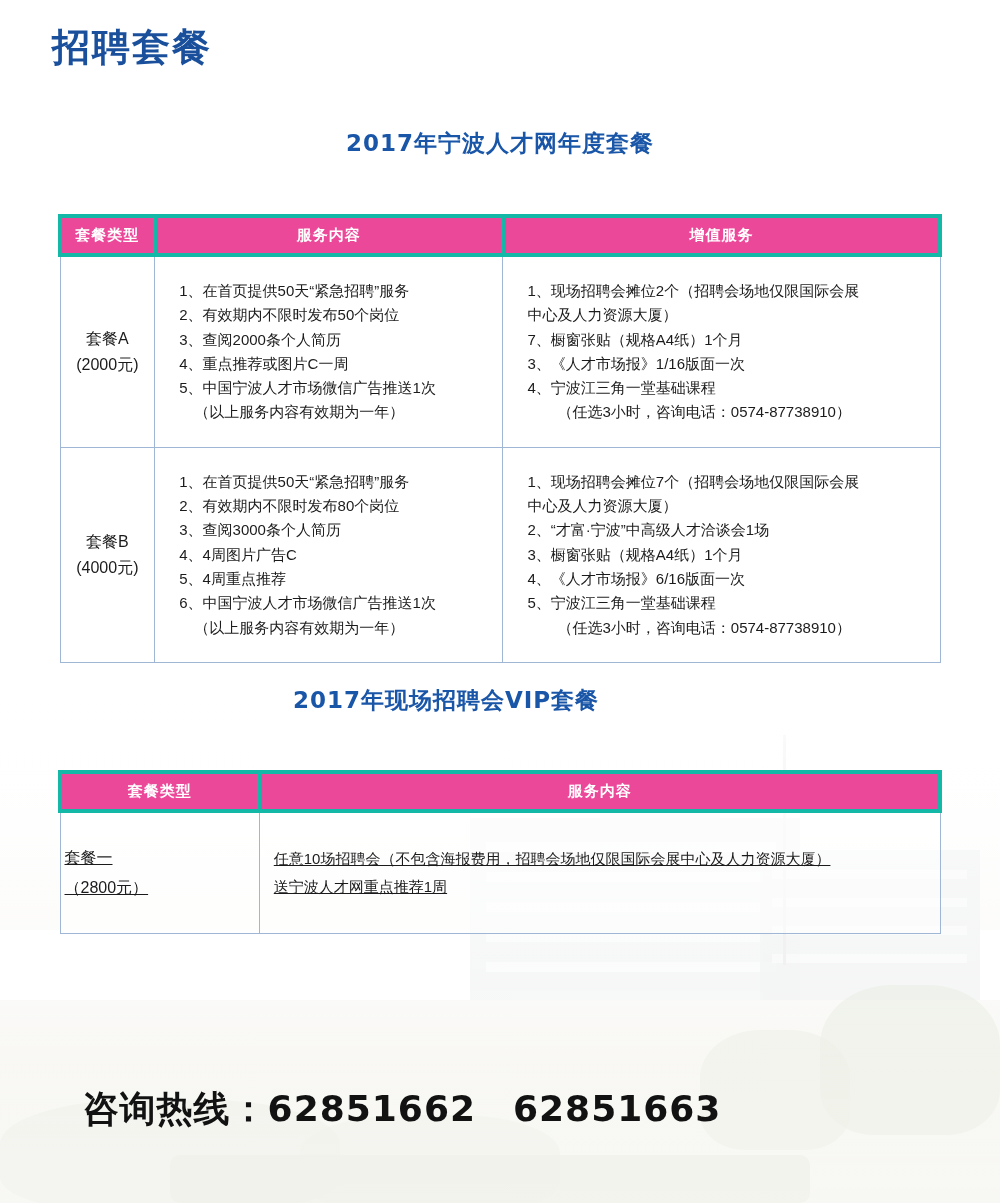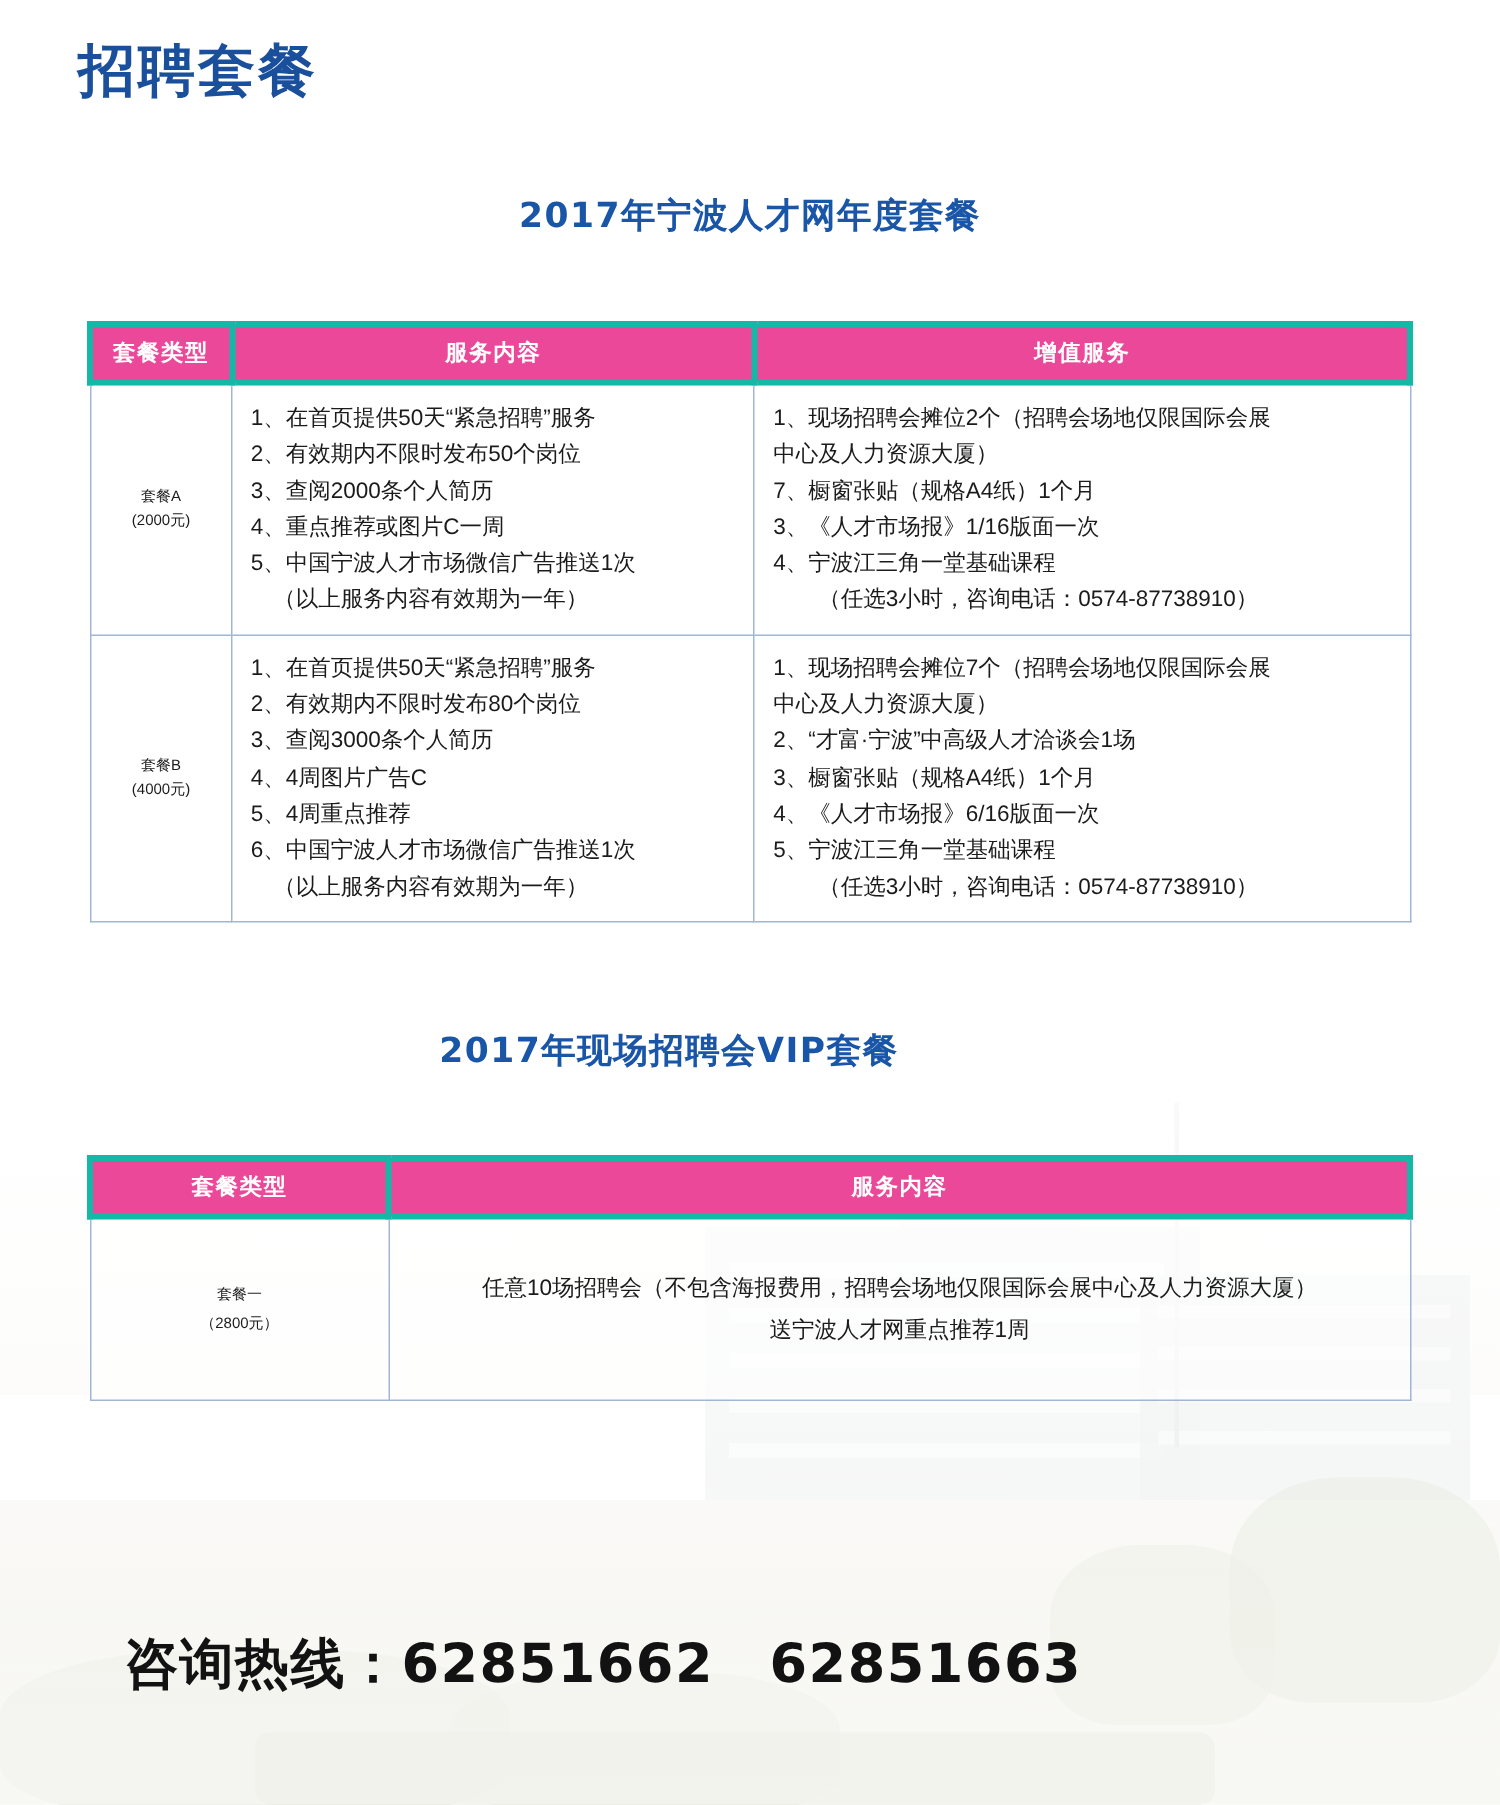--- a/index.html
+++ b/index.html
@@ -124,42 +124,43 @@
   }
   table.pkg td {
     border: 1px solid #9fb7d4;
     vertical-align: middle;
     padding: 10px 12px;
     line-height: 1.62;
   }
   table.pkg td.type-cell {
     text-align: center;
     white-space: pre-line;
-    font-size: 10px;
+    font-size: 16px;
     padding: 10px 4px;
     margin-left: 16px;
   }
   table.pkg ol {
-    margin: 0;
+    margin: 12px;
     padding: 0;
     list-style: none;
   }
   table.pkg ol li {
     white-space: pre-wrap;
   }
 
   
   #table-annual { left: 58px; top: 214px; width: 884px; }
   #table-annual td { background: #ffffff; }
 
   
   #table-vip { left: 58px; top: 770px; width: 884px; }
   #table-vip td {
     background: rgba(255,255,255,0.55);
-    text-align: center;
+    text-align: left;
+    text-decoration: underline;
   }
   #table-vip td.desc-cell {
     white-space: pre-line;
     line-height: 1.9;
     padding: 22px 14px;
   }
   #table-vip td.type-cell {
     white-space: pre-line;
     line-height: 1.9;
   }

